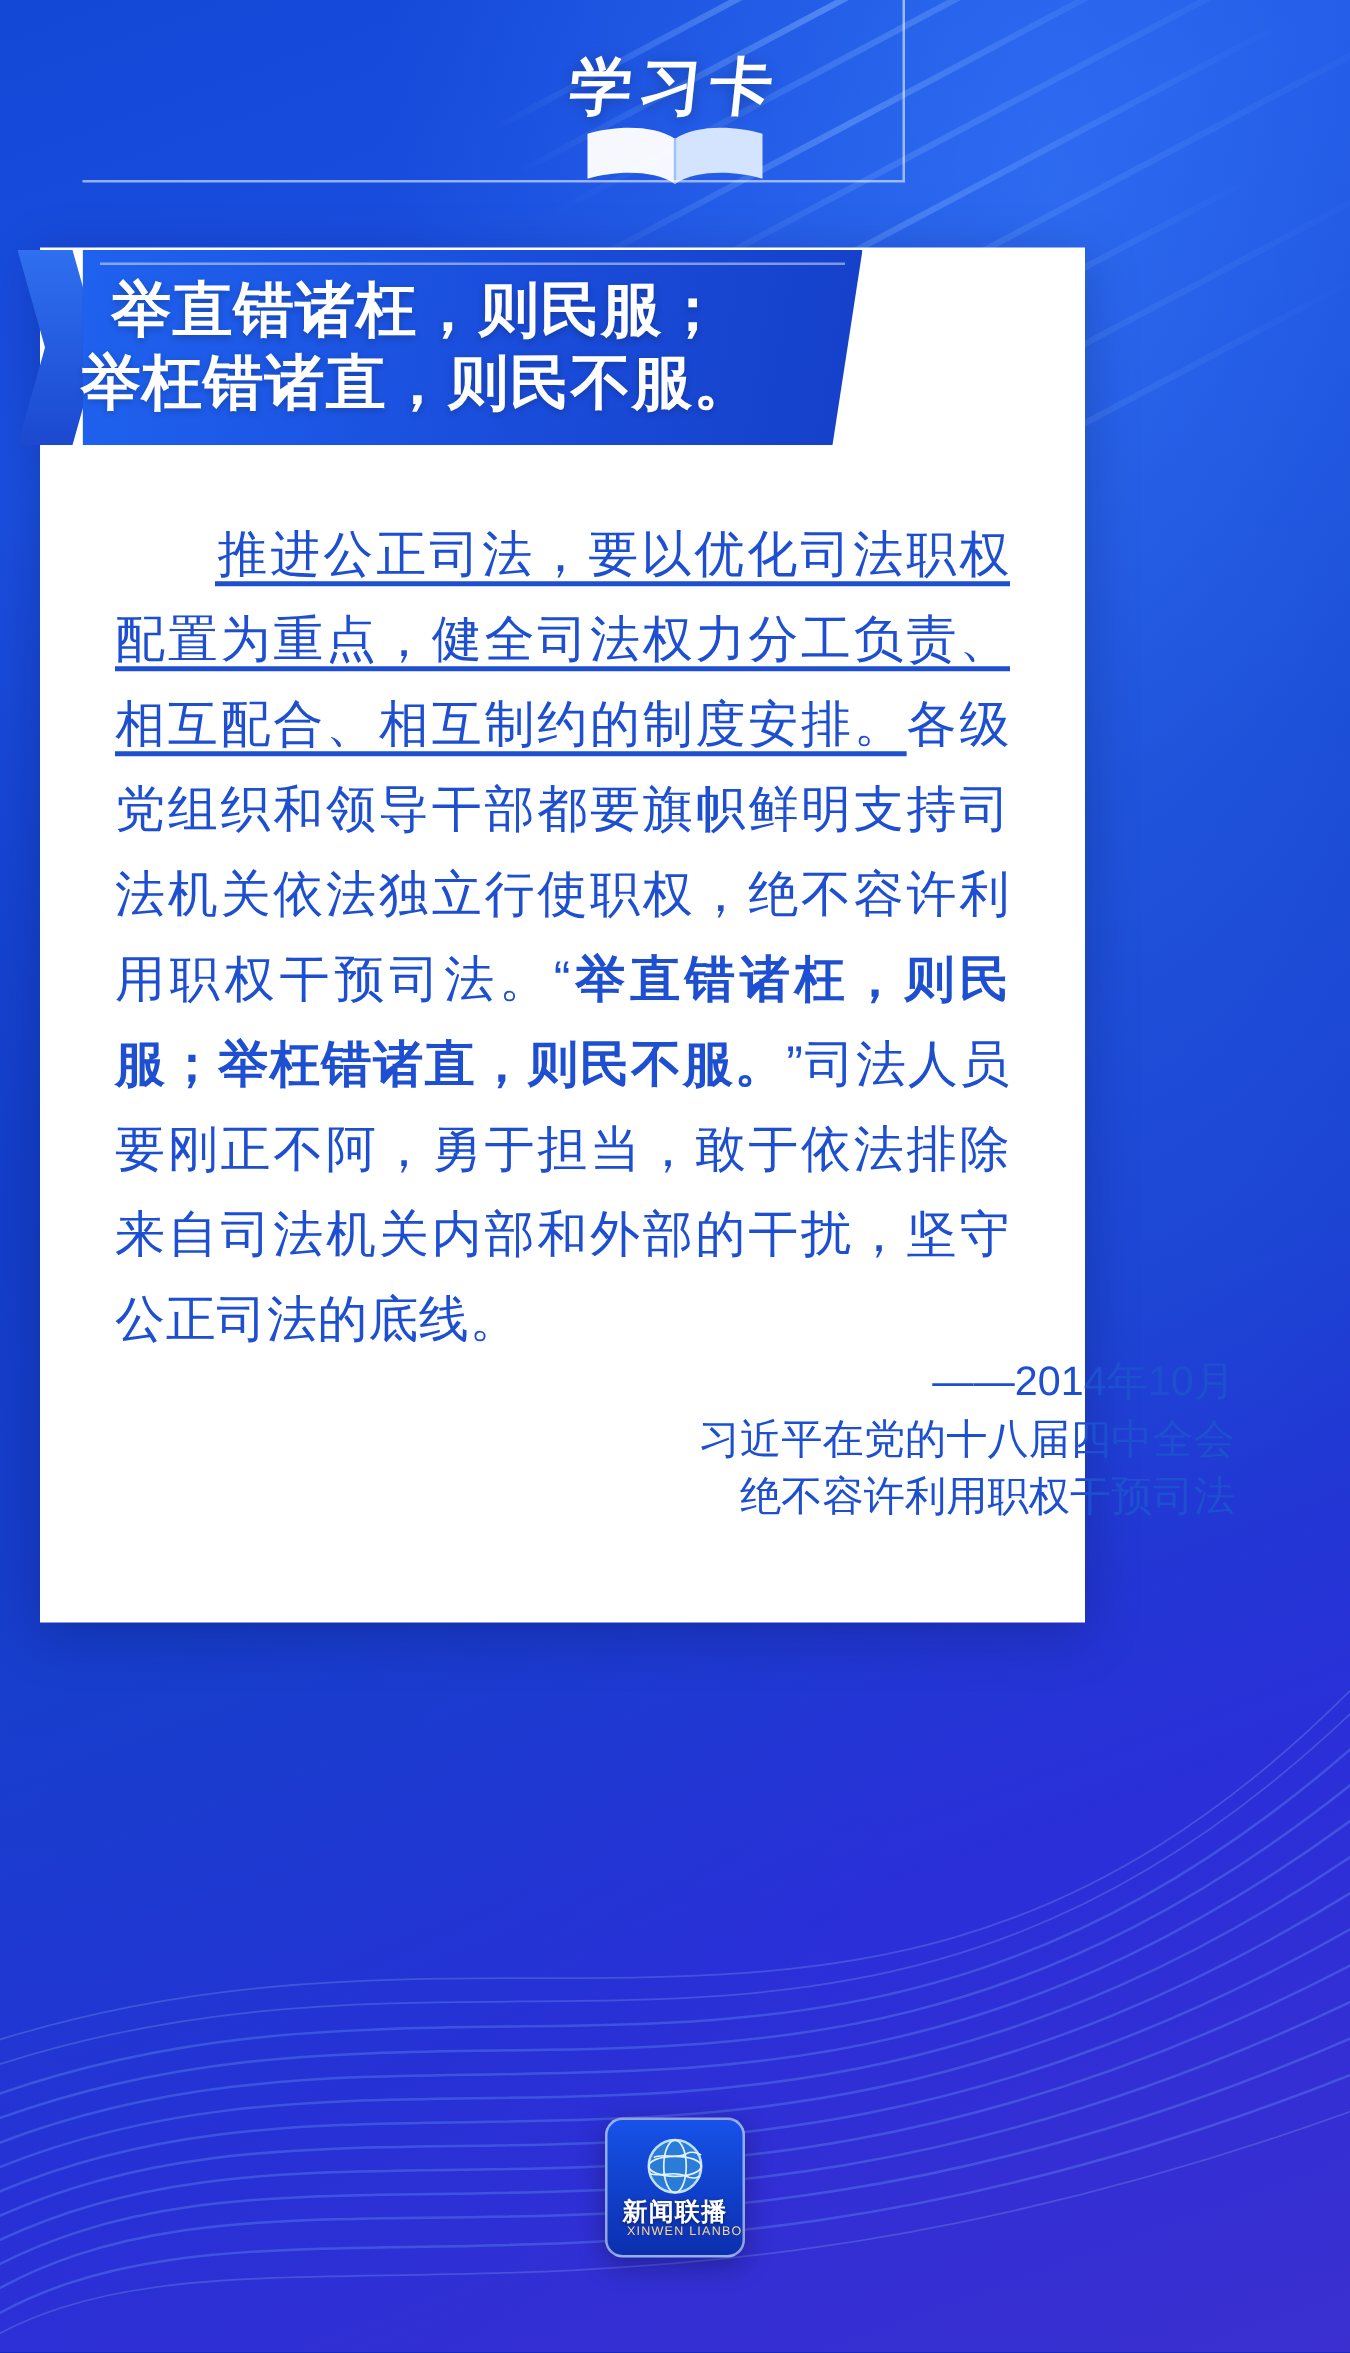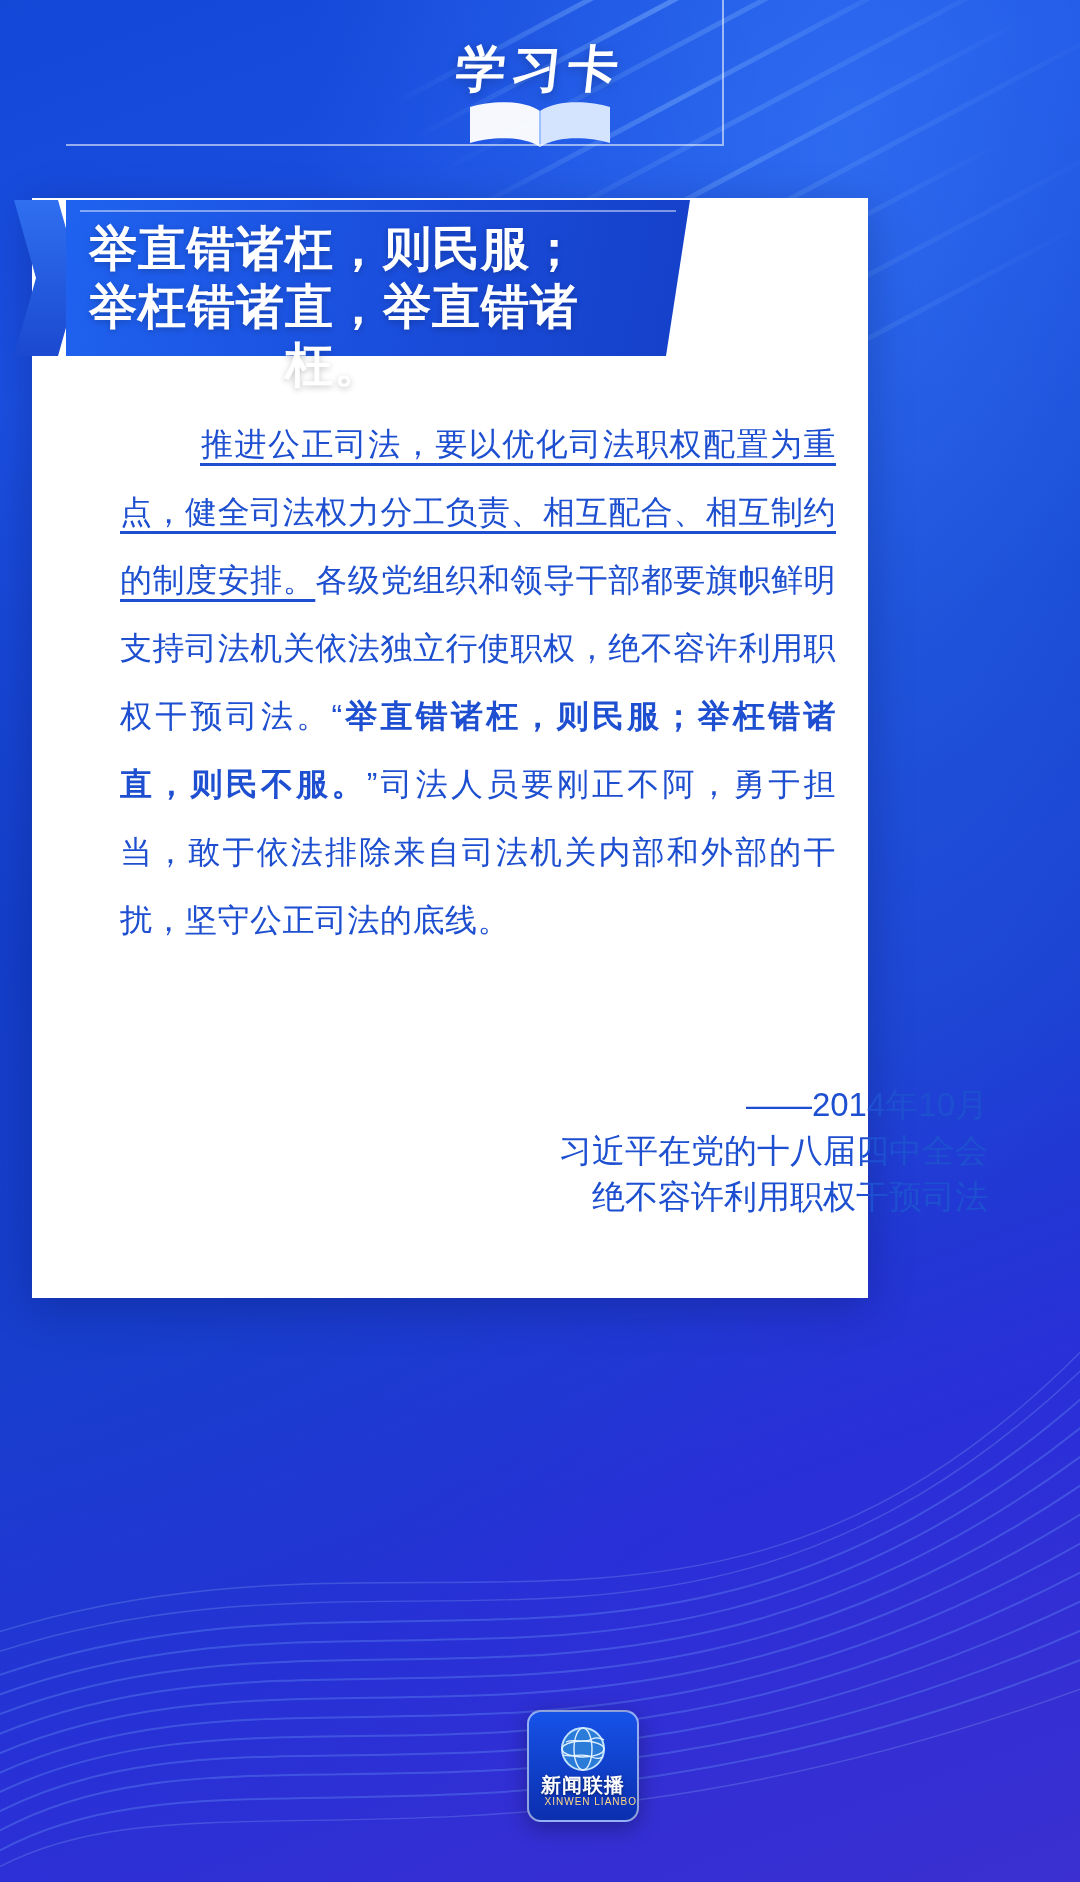--- a/index.html
+++ b/index.html
@@ -154,26 +154,25 @@
     pointer-events: none;
   }
 
   
   .quote {
     position: absolute;
     left: 92px;
     top: 410px;
     width: 716px;
     color: #1d4fd0;
-    font-size: 32px;
+    font-size: 40px;
     line-height: 68px;
     letter-spacing: 0.5px;
     text-align: justify;
     text-justify: inter-character;
-    margin-left: 28px;
   }
   .quote .u {
     text-decoration: underline;
     text-underline-offset: 8px;
   }
   .quote .b {
     font-weight: bold;
   }
   .indent { display: inline-block; width: 80px; }
 
@@ -187,29 +186,28 @@
     color: #1d4fd0;
     font-size: 33px;
     line-height: 46px;
   }
 
   
   .badge {
     position: absolute;
     left: 50%;
     transform: translateX(-50%);
-    bottom: 60px;
+    bottom: 76px;
     width: 108px;
     height: 108px;
     border-radius: 14px;
     background: linear-gradient(180deg, #1652e8 0%, #0b2fae 100%);
     border: 2px solid rgba(255,255,255,0.55);
     box-shadow: 0 6px 22px rgba(0,0,0,0.3);
     overflow: hidden;
-    margin-left: 43px;
   }
   .badge-globe {
     position: absolute;
     left: 50%;
     top: 12px;
     transform: translateX(-50%);
   }
   .badge-cn {
     position: absolute;
     left: 0;
@@ -285,21 +283,21 @@
   </div>
 
   <div class="card"></div>
 
   <div class="banner-outline"></div>
   <div class="banner">
     <div class="banner-arrow"></div>
     <div class="banner-body"></div>
     <div class="banner-text">
       <div>举直错诸枉，则民服；</div>
-      <div>举枉错诸直，举直错诸枉。</div>
+      <div>举枉错诸直，则民不服。</div>
     </div>
   </div>
 
   <div class="quote">
     <span class="indent"></span><span class="u">推进公正司法，要以优化司法职权配置为重点，健全司法权力分工负责、相互配合、相互制约的制度安排。</span><span>各级党组织和领导干部都要旗帜鲜明支持司法机关依法独立行使职权，绝不容许利用职权干预司法。“</span><span class="b">举直错诸枉，则民服；举枉错诸直，则民不服。</span><span>”司法人员要刚正不阿，勇于担当，敢于依法排除来自司法机关内部和外部的干扰，坚守公正司法的底线。</span>
   </div>
 
   <div class="attrib">
     <div>——2014年10月</div>
     <div>习近平在党的十八届四中全会</div>

